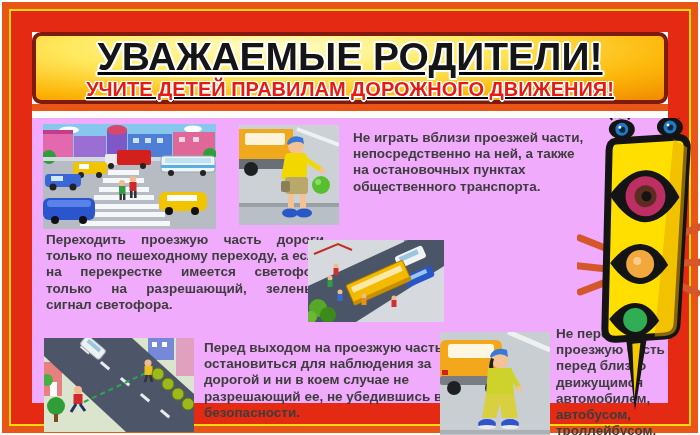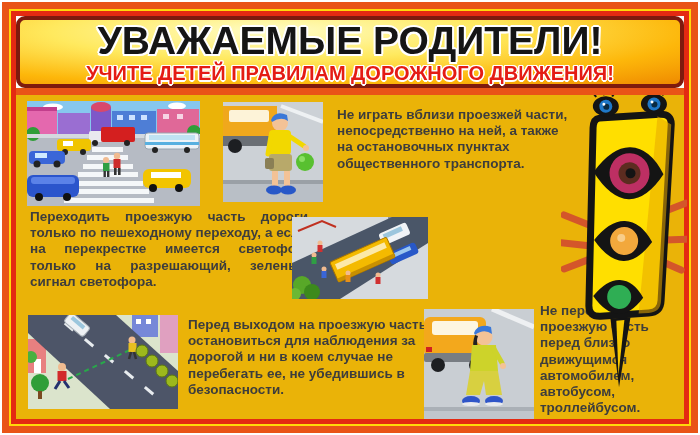--- a/index.html
+++ b/index.html
@@ -4,42 +4,42 @@
 <style>
   html,body { margin:0; padding:0; background:#ffffff; }
   .poster {
     width:700px; height:435px; box-sizing:border-box;
     background:#ffffff; padding:2px;
     font-family:"Liberation Sans", sans-serif;
     position:relative; overflow:hidden;
   }
   .f-orange { height:100%; box-sizing:border-box; background:#e95417; padding:7px; }
   .f-yellow { height:100%; box-sizing:border-box; background:#ffd90a; padding:2px; }
-  .f-red    { height:100%; box-sizing:border-box; background:#e42a12; padding:5px; }
+  .f-red    { height:100%; box-sizing:border-box; background:#e42a12; padding:21px;text-decoration:underline; }
   .inner    { height:100%; box-sizing:border-box; background:#fdfdfb; display:flex; flex-direction:column; }
 
   .header {
     flex:0 0 72px; box-sizing:border-box;
     border:4px solid #7e1a0e; border-radius:9px;
     background:radial-gradient(ellipse at 38% 18%, #fffdc8 0%, #ffe95e 38%, #fdb70a 72%, #ef8a00 100%);
     display:flex; flex-direction:column; align-items:center; justify-content:center;
     text-align:center;
   }
   .title {
     font-size:39px; font-weight:bold; color:#151515; line-height:1; white-space:nowrap;
     text-shadow:-2px 0 0 #fff, 2px 0 0 #fff, 0 -2px 0 #fff, 0 2px 0 #fff,
                 -1.5px -1.5px 0 #fff, 1.5px -1.5px 0 #fff, -1.5px 1.5px 0 #fff, 1.5px 1.5px 0 #fff;
   }
   .subtitle {
     font-size:20px; font-weight:bold; color:#e41c14; margin-top:3px; line-height:1; white-space:nowrap;
     text-shadow:-1.5px 0 0 #fff, 1.5px 0 0 #fff, 0 -1.5px 0 #fff, 0 1.5px 0 #fff,
                 -1px -1px 0 #fff, 1px -1px 0 #fff, -1px 1px 0 #fff, 1px 1px 0 #fff;
   }
   .orange-strip { flex:0 0 7px; background:#e95417; }
-  .main { flex:1; position:relative; background:#eab308; }
+  .main { flex:1; position:relative; background:#f0abfc;margin-top:7px; }
 
   .rule { position:absolute; font-weight:bold; color:#3d3d3d; font-size:13.5px; line-height:1.2; }
   #t1 { left:321px; top:12px;  width:234px; }
   #t2 { left:14px;  top:114px; width:278px; text-align:justify; }
   #t3 { left:420px; top:106px; width:240px; z-index:3; }
   #t3 .spacer { float:right; width:74px; height:80px; }
   #t4 { left:172px; top:222px; width:250px; }
   #t5 { left:524px; top:208px; width:142px; }
 
   .ill { position:absolute; }
@@ -287,21 +287,21 @@
             <circle cx="3" cy="42" r="6" fill="#48b040"></circle>
             <g fill="#9cb81c" stroke="#5c7a10">
               <circle cx="114" cy="36" r="6"></circle>
               <circle cx="124" cy="46" r="6"></circle>
               <circle cx="134" cy="56" r="6"></circle>
               <circle cx="144" cy="66" r="6"></circle>
             </g>
           </svg>
         </div>
 
-        <div class="rule" id="t4">Перед выходом на проезжую часть остановиться для наблюдения за дорогой и ни в коем случае не перебегать ее, не убедившись в безопасности.</div>
+        <div class="rule" id="t4">Перед выходом на проезжую часть остановиться для наблюдения за дорогой и ни в коем случае не разрешающий ее, не убедившись в безопасности.</div>
 
         <div class="ill" id="i5">
           <svg width="110" height="110" viewBox="0 0 110 110">
             <rect x="0" y="0" width="110" height="110" fill="#c9ced3"></rect>
             <line x1="68" y1="0" x2="110" y2="18" stroke="#eef0f2" stroke-width="5"></line>
             <rect x="0" y="8" width="62" height="40" rx="6" fill="#f3a81c"></rect>
             <rect x="8" y="12" width="46" height="14" rx="3" fill="#fdf6e0"></rect>
             <rect x="0" y="44" width="64" height="9" rx="2" fill="#787d83"></rect>
             <rect x="2" y="38" width="6" height="5" fill="#d02020"></rect>
             <rect x="54" y="38" width="6" height="5" fill="#d02020"></rect>

